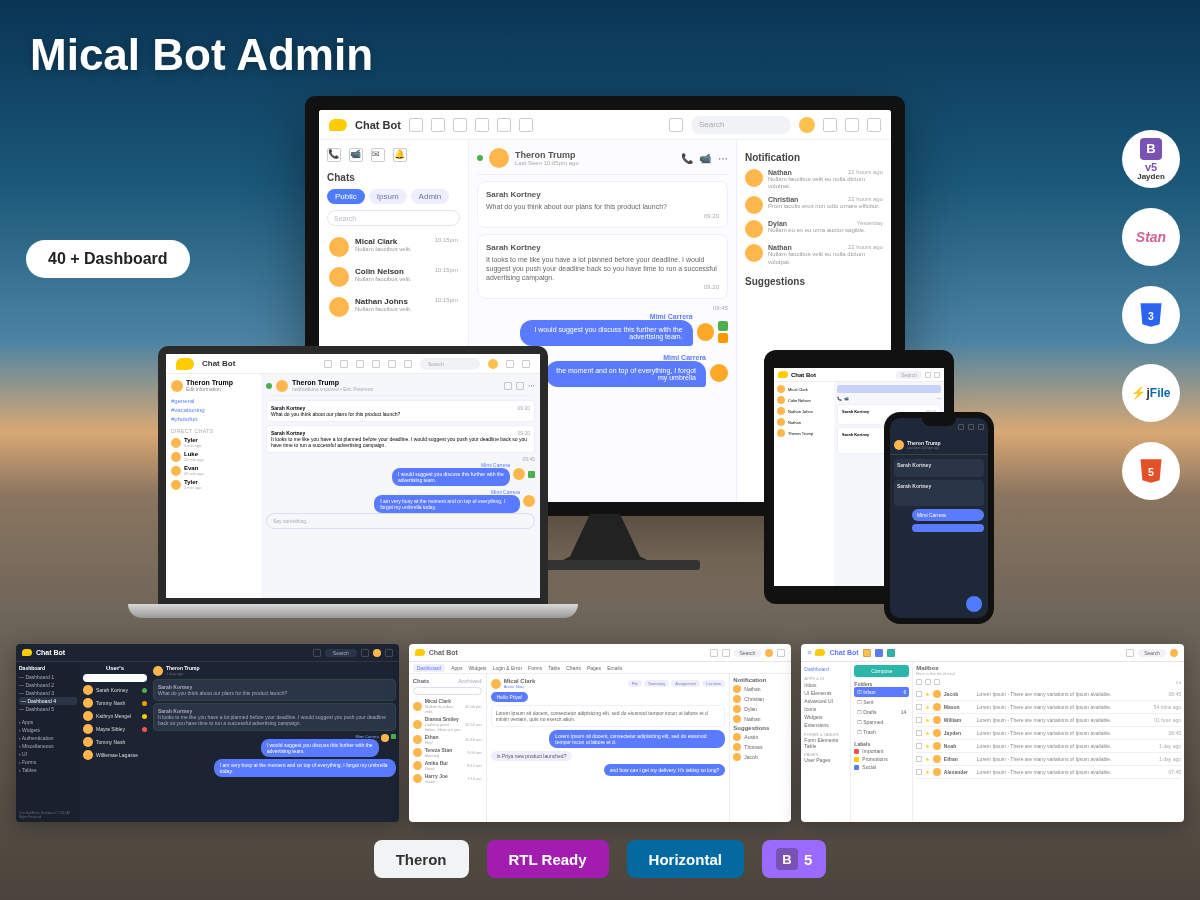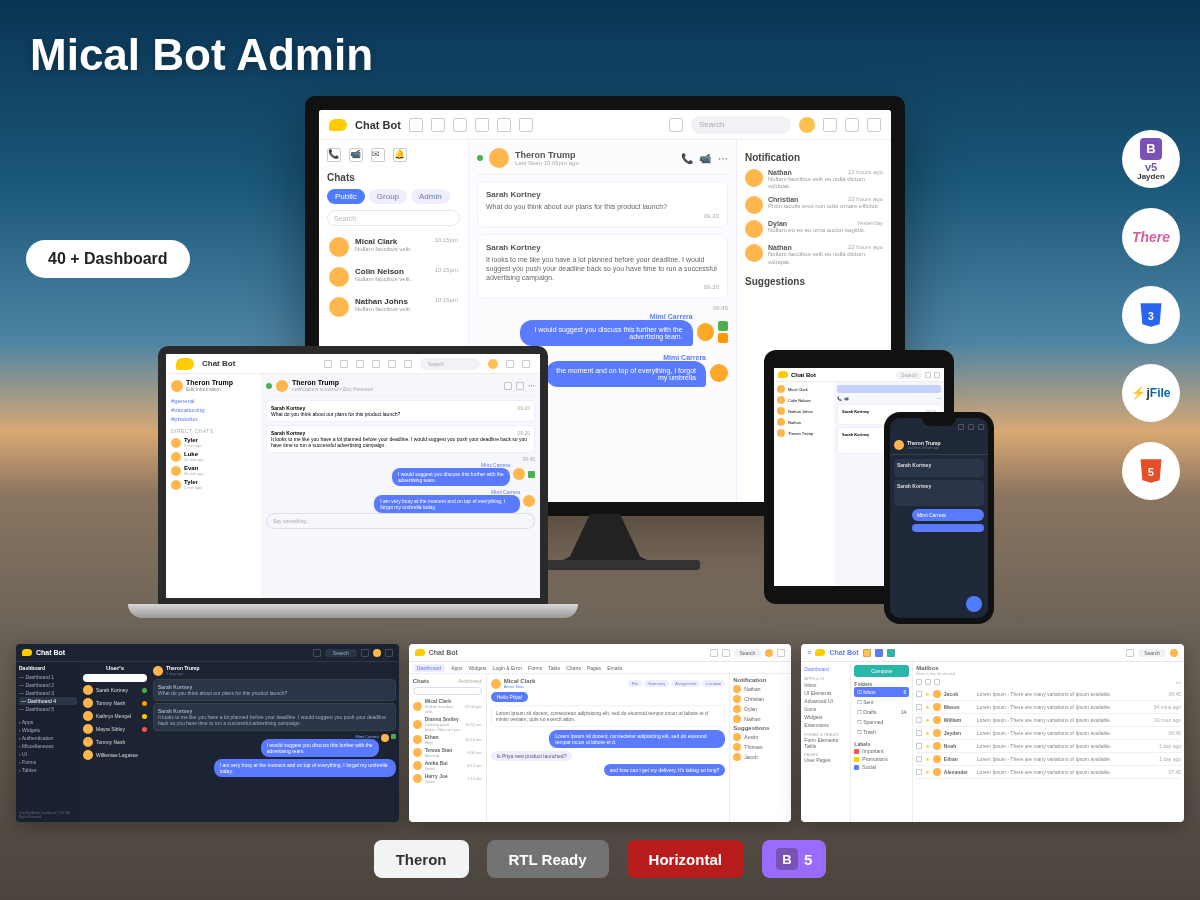--- a/index.html
+++ b/index.html
@@ -73,23 +73,23 @@
 
 .shots{position:absolute;top:644px;left:16px;right:16px;display:flex;gap:10px}
 .shot{flex:1;height:178px;border-radius:4px;overflow:hidden;box-shadow:0 4px 20px rgba(0,0,0,.3);font-size:6px;color:#666;display:flex;flex-direction:column}
 .shot.dark{background:#1c2333;color:#aab}
 .shot.light{background:#fff}
 
 
 .pills{position:absolute;top:840px;left:0;right:0;display:flex;justify-content:center;gap:18px}
 .pill{height:38px;border-radius:8px;display:flex;align-items:center;padding:0 22px;font-size:15px;font-weight:600;gap:6px}
 .p-min{background:#f2f3f5;color:#333}
-.p-rtl{background:#737373;color:#fff}
+.p-rtl{background:#a21caf;color:#fff}
 .p-dark{background:#1f2838;color:#fff}
-.p-hor{background:#b91c1c;color:#fff}
+.p-hor{background:#0369a1;color:#fff}
 .p-b5{background:#9b6bff;color:#fff;padding:0 14px}
 .moon{width:14px;height:14px;border-radius:50%;box-shadow:inset -4px 0 0 #fff}
 
 
 .s-top{height:18px;display:flex;align-items:center;padding:0 6px;gap:4px;border-bottom:1px solid rgba(128,128,128,.2)}
 .s-body{flex:1;display:flex;overflow:hidden}
 .s-side{width:70px;padding:4px;display:flex;flex-direction:column;gap:3px;border-right:1px solid rgba(128,128,128,.15)}
 .s-main{flex:1;padding:4px;display:flex;flex-direction:column;gap:3px}
 .s-msg{background:#fff;border:1px solid #eef;border-radius:4px;padding:4px;font-size:5px}
 .dark .s-msg{background:#2a3548;border-color:#344}
@@ -113,21 +113,21 @@
 
 <div class="title">Mical Bot Admin</div>
 <div class="badge-dash">40 + Dashboard</div>
 
 <div class="tech t1">
     <div class="b-logo">B</div>
     <span style="color:#7952b3">v5</span>
     <span style="font-size:8px">Jayden</span>
   </div>
 <div class="tech t2">
-    <span style="font-style:italic;font-size:14px">There</span>
+    <span style="font-style:italic;font-size:14px">Stan</span>
   </div>
 <div class="tech t3">
     <svg width="28" height="28" viewBox="0 0 24 24">
       <path fill="#2965f1" d="M3 2l1.6 18L12 22l7.4-2L21 2z"></path>
       <text x="12" y="16" text-anchor="middle" fill="#fff" font-size="9" font-weight="bold">3</text>
     </svg>
   </div>
 <div class="tech t4">
     <span style="font-size:12px">⚡j<span style="color:#0769ad">File</span></span>
   </div>
@@ -161,21 +161,21 @@
    <div class="col c1">
     <div style="display:flex;gap:8px;margin-bottom:6px">
             <span class="ico">📞</span>
             <span class="ico">📹</span>
             <span class="ico">✉</span>
             <span class="ico">🔔</span>
           </div>
     <div class="sec-t">Chats</div>
     <div class="tabs">
      <span class="tab act">Public</span>
-     <span class="tab">Group</span>
+     <span class="tab">Ipsum</span>
      <span class="tab">Admin</span>
     </div>
     <div class="search-sm">Search</div>
     <div id="mon-chatlist">
             <div class="chat-item">
               <span class="ci-av"></span>
               <div class="ci-b">
                 <div class="ci-n">Mical Clark</div>
                 <div class="ci-s">Nullam faucibus velit.</div>
               </div>

